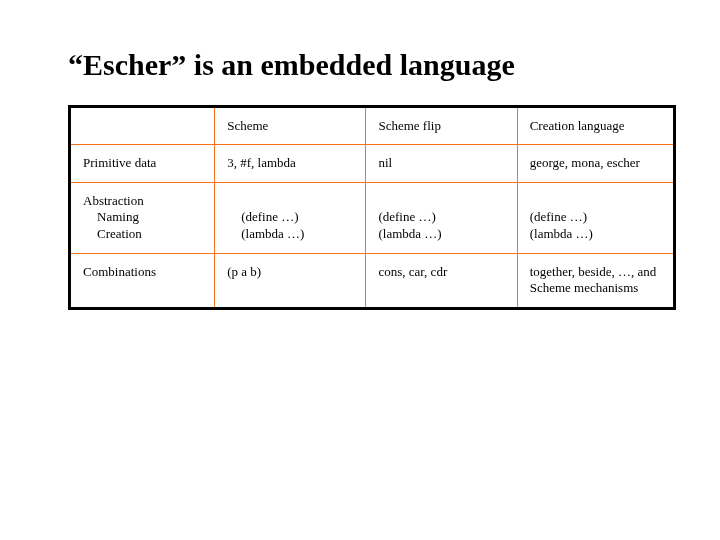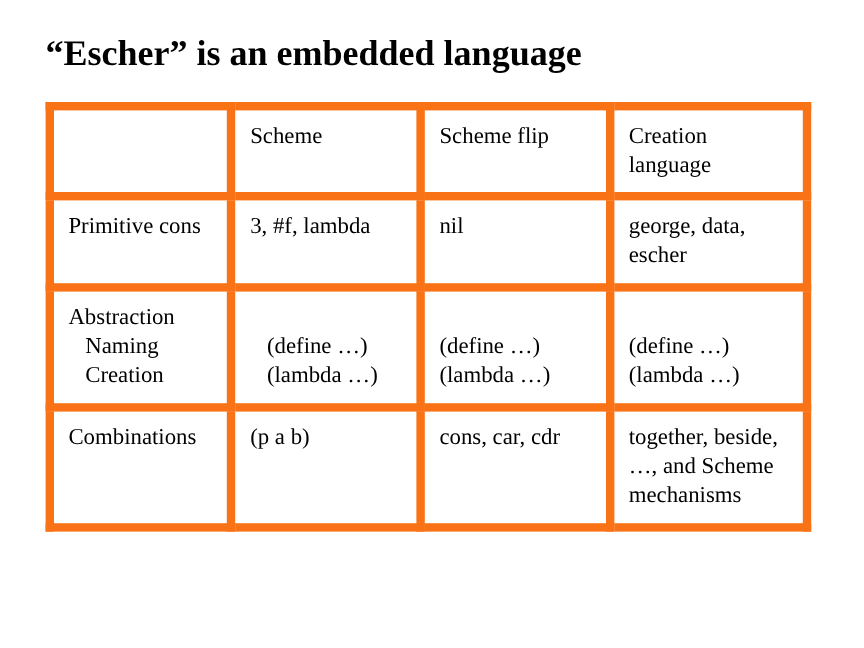--- a/index.html
+++ b/index.html
@@ -5,39 +5,40 @@
   body {
     margin: 0;
     padding: 0;
     width: 720px;
     height: 540px;
     background: #fff;
     font-family: "Times New Roman", Times, serif;
     color: #000;
   }
   .slide {
-    padding: 28px 44px 0 38px;
+    padding: 28px 44px 0 68px;
+    margin-top: 20px;
   }
   .title {
     font-size: 30px;
     font-weight: bold;
     margin: 0 0 22px 0;
     line-height: 1.15;
   }
   table {
     border-collapse: collapse;
     width: 100%;
     table-layout: fixed;
     border: 3px solid #000;
   }
   td {
-    border: 7px solid #f97316;
+    border: 1px solid #f97316;
     padding: 10px 12px;
     vertical-align: top;
-    font-size: 19px;
+    font-size: 13px;
     line-height: 1.28;
   }
   col.c0 { width: 24%; }
   col.c1 { width: 25%; }
   col.c2 { width: 25%; }
   col.c3 { width: 26%; }
   .sub { display: block; padding-left: 14px; }
 </style>
 </head>
 <body>
@@ -53,24 +54,24 @@
         <col class="c3">
     </colgroup>
     <tbody>
         <tr>
       <td></td>
       <td>Scheme</td>
       <td>Scheme flip</td>
       <td>Creation language</td>
     </tr>
     <tr>
-      <td>Primitive cons</td>
+      <td>Primitive data</td>
       <td>3, #f, lambda</td>
       <td>nil</td>
-      <td>george, data, escher</td>
+      <td>george, mona, escher</td>
     </tr>
     <tr>
       <td>
         <span>Abstraction</span>
         <span class="sub">Naming</span>
         <span class="sub">Creation</span>
       </td>
       <td>
         <span>&nbsp;</span>
         <span class="sub">(define …)</span>

